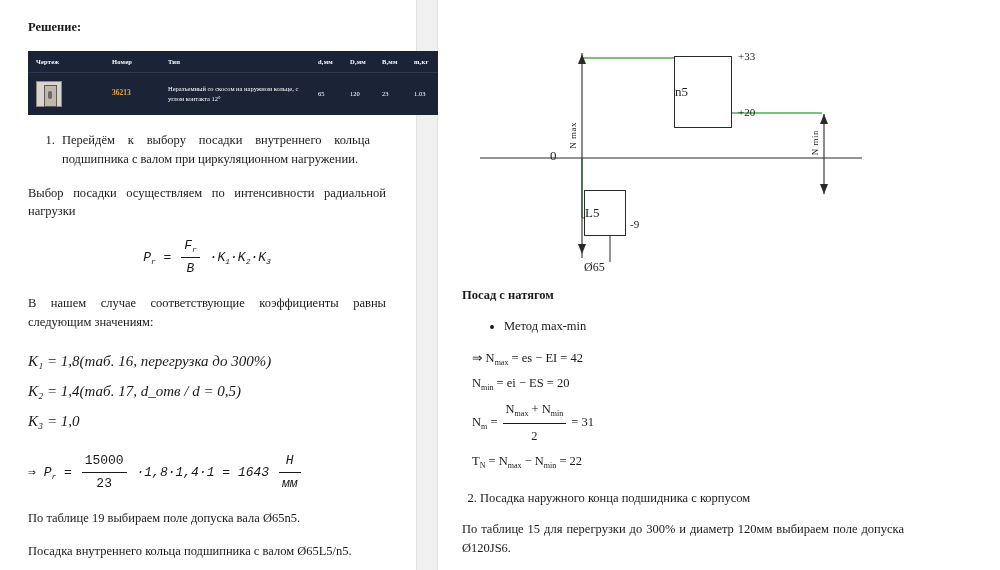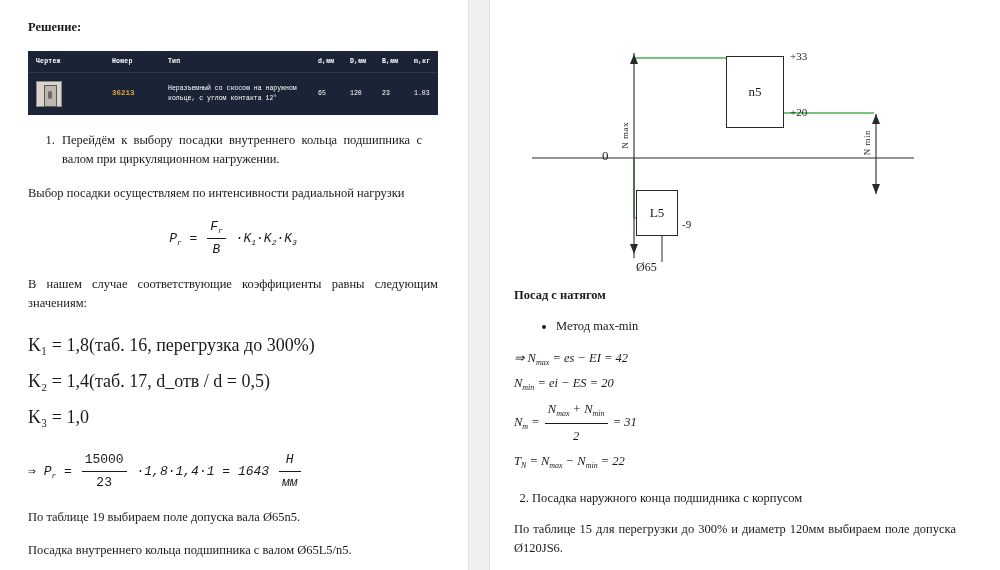--- a/index.html
+++ b/index.html
@@ -10,21 +10,21 @@
     font-family: "Liberation Serif", serif;
     color: #1a1a1a;
     overflow: hidden;
   }
   .page {
     position: relative;
     width: 1000px; height: 570px;
     display: flex;
   }
   .col-left {
-    width: 468px;
+    width: 416px;
     padding: 18px 30px 0 28px;
     position: relative;
   }
   .gutter {
     width: 22px;
     background: #f0f0f0;
     border-left: 1px solid #e2e2e2;
     border-right: 1px solid #e2e2e2;
   }
   .col-right {
@@ -39,21 +39,21 @@
     text-align: justify;
   }
   .bold { font-weight: bold; }
 
   
   .bearing-table {
     width: 410px;
     border-collapse: collapse;
     background: #a3a3a3;
     color: #ffffff;
-    font-family: Liberation Mono, monospace;
+    font-family: Liberation Serif, serif;
     margin: 6px 0 16px 0;
     table-layout: fixed;
     padding-left: 20px;
   }
   .bearing-table th {
     font-size: 6.5px;
     font-weight: bold;
     text-align: left;
     padding: 7px 6px 7px 8px;
     background: #1b2437;
@@ -121,21 +121,21 @@
   .formula .num { font-style: normal; }
   .frac {
     display: inline-block;
     vertical-align: middle;
     text-align: center;
     margin: 0 2px;
   }
   .frac .n { display: block; border-bottom: 1px solid #1a1a1a; padding: 0 3px; }
   .frac .d { display: block; padding: 0 3px; }
   .sub2 { font-size: 8px; vertical-align: baseline; position: relative; top: 3px; }
-  .coef-list { margin: 10px 0 14px 0; font-size: 18px; line-height: 2.0; }
+  .coef-list { margin: 10px 0 14px 0; font-size: 15px; line-height: 2.0; font-style: italic; }
 
   
   .diagram-wrap {
     position: relative;
     width: 440px; height: 262px;
     margin: 0 0 6px 0;
   }
   .dg-label {
     position: absolute;
     font-family: "Liberation Serif", serif;
@@ -144,43 +144,42 @@
   .dg-box {
     position: absolute;
     border: 1px solid #2a2a2a;
     background: #ffffff;
   }
   .dg-box span {
     position: absolute;
     left: 0; right: 0;
     top: 50%;
     transform: translateY(-50%);
-    text-align: center;
+    text-align: left;
     font-size: 13px;
     font-family: "Liberation Serif", serif;
   }
   .vlabel {
     position: absolute;
     font-size: 9px;
     writing-mode: vertical-rl;
     transform: rotate(180deg);
     letter-spacing: .5px;
   }
   ul.bullets {
     margin: 4px 0 12px 0;
     padding-left: 42px;
     font-size: 12.5px;
   }
   ul.bullets li { margin-bottom: 8px; }
   .right-formula {
     font-family: "Liberation Serif", serif;
-    font-style: italic;
     font-size: 12.5px;
     line-height: 2.05;
-    margin: 6px 0 14px 0;
+    margin: 6px 0 14px 10px;
   }
   ol.steps2 {
     margin: 4px 0 12px 0;
     padding-left: 18px;
     font-size: 12.5px;
   }
   ol.steps2 li { margin-bottom: 12px; line-height: 1.55; }
 </style>
 </head>
 <body>

